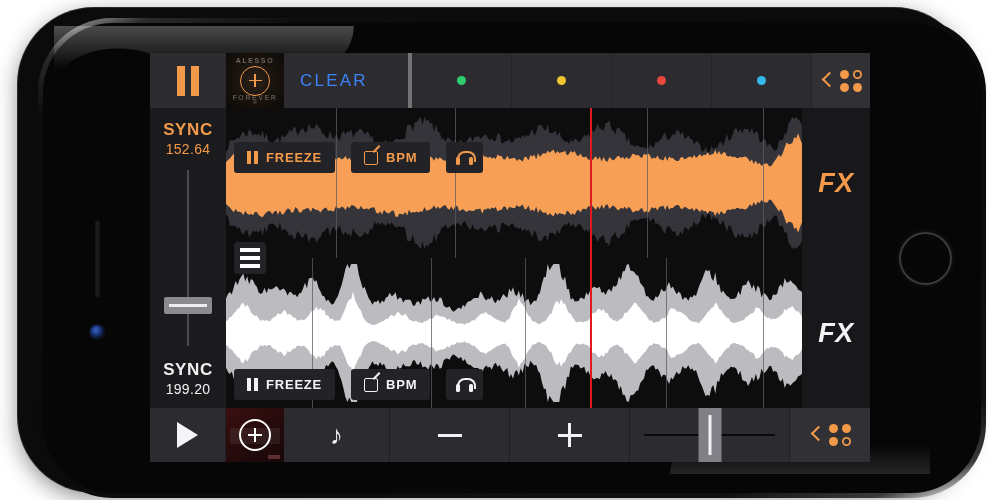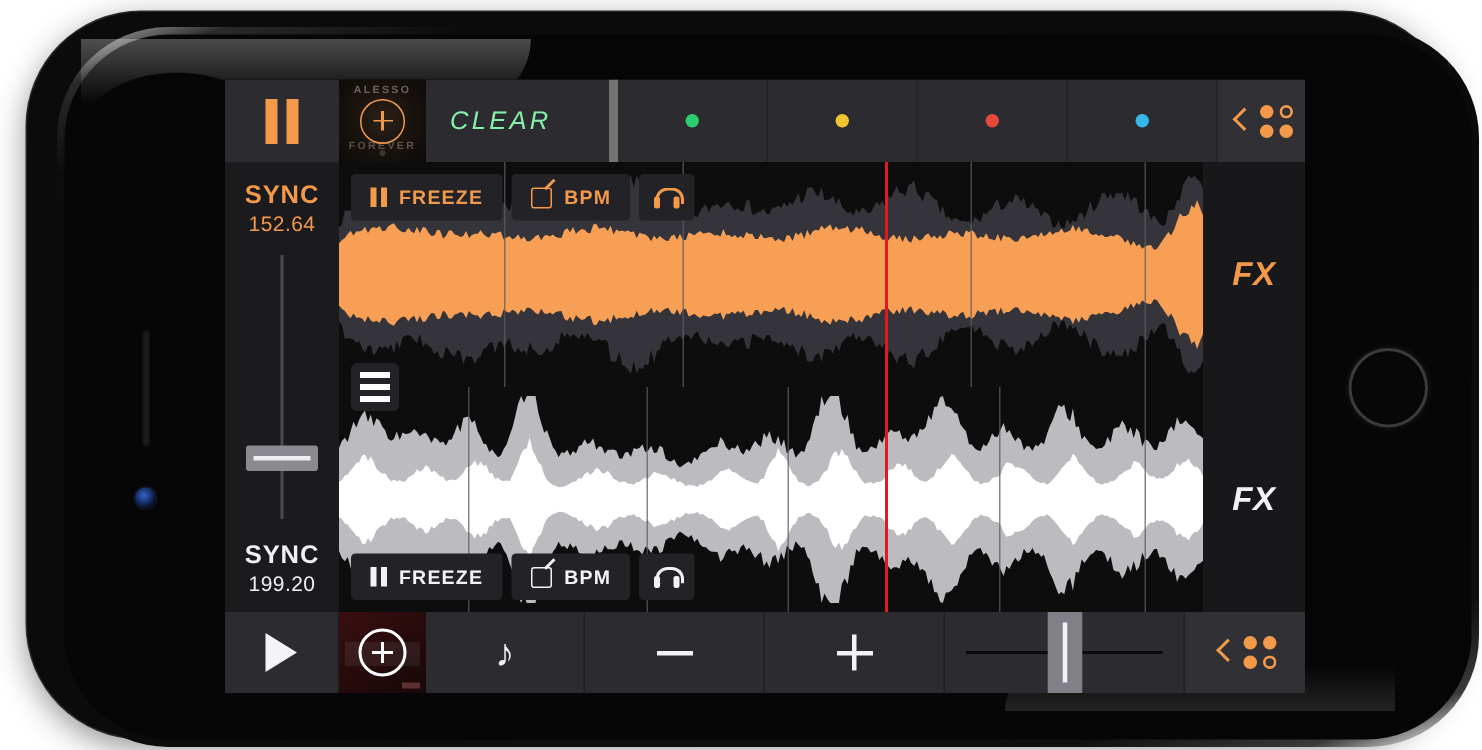--- a/index.html
+++ b/index.html
@@ -60,22 +60,22 @@
   .art-plus{ position:relative; width:30px; height:30px; border-radius:50%;
     border:1.5px solid #f2994a; display:flex; align-items:center; justify-content:center; }
   .art-plus::before,.art-plus::after{ content:""; position:absolute; background:#f2994a; }
   .art-plus::before{ width:13px; height:1.8px; }
   .art-plus::after{ width:1.8px; height:13px; }
   .art-dot{ position:absolute; bottom:4px; left:50%; transform:translateX(-50%);
     width:4px; height:4px; border-radius:50%; background:#3b3531; }
 
   .tb-clear{ width:128px; height:55px; background:#2c2c30;
     display:flex; align-items:center; padding-left:16px;
-    font-size:17px; letter-spacing:2.2px; color:#86efac; font-weight:400;
-    border-right:6px solid #737373;font-style:italic; }
+    font-size:17px; letter-spacing:2.2px; color:#3b82f6; font-weight:400;
+    border-right:4px solid #737373; }
   .cue-cell{ width:100px; height:55px; background:#2c2c30;
     display:flex; align-items:center; justify-content:center;
     border-right:1px solid #232327; }
   .cue-dot{ width:9px; height:9px; border-radius:50%; }
 
   .tb-right{ flex:1; height:55px; background:#303035;
     display:flex; align-items:center; justify-content:center; gap:8px; }
 
   .chev{ width:11px; height:18px; position:relative; }
   .chev::before{ content:""; position:absolute; left:3px; top:2px;
@@ -106,33 +106,33 @@
     display:flex; align-items:center; justify-content:center; }
   .vfader-handle i{ display:block; width:38px; height:3px; background:#eeeef0; }
 
   .wavearea{ position:absolute; left:76px; top:0; width:644px; height:300px; }
   .deck{ position:absolute; left:0; width:644px; height:150px; background:#0d0d0e; }
   .deck.top{ top:0; }
   .deck.bot{ top:150px; }
 
   .fxcell{ position:absolute; right:0; top:0; width:68px; height:150px;
     background:#18181b; display:flex; align-items:center; justify-content:center;
-    font-style:italic; font-weight:700; font-size:22px; letter-spacing:.5px; }
+    font-style:italic; font-weight:700; font-size:27px; letter-spacing:.5px; }
   .deck.top .fxcell{ color:#f2994a; }
   .deck.bot .fxcell{ color:#f2f2f4; }
 
   .wavewrap{ position:absolute; left:0; top:0; width:576px; height:150px; overflow:hidden; }
   .wavewrap svg{ display:block; }
   .gridline{ position:absolute; top:0; width:1px; height:150px; background:#5c5c62; opacity:.75; }
 
   .playhead{ position:absolute; left:364px; top:0; width:2px; height:300px;
     background:#e01b20; z-index:7; }
 
   
-  .ctrlrow{ position:absolute; display:flex; gap:6px; z-index:6; }
+  .ctrlrow{ position:absolute; display:flex; gap:16px; z-index:6;margin-top:26px; }
   .ctrlrow.top{ left:8px; top:8px; }
   .ctrlrow.bot{ left:8px; bottom:8px; }
   .pill{ height:31px; background:#232327; border-radius:3px;
     display:flex; align-items:center; gap:8px; padding:0 13px;
     font-size:13px; font-weight:700; letter-spacing:.8px; }
   .pill.icononly{ padding:0 10px; }
   .ctrlrow.top .pill{ color:#f2994a; }
   .ctrlrow.bot .pill{ color:#f3f3f5; }
   .ic-pause{ display:flex; gap:3px; }
   .ic-pause i{ display:block; width:4px; height:13px; background:currentColor; }

